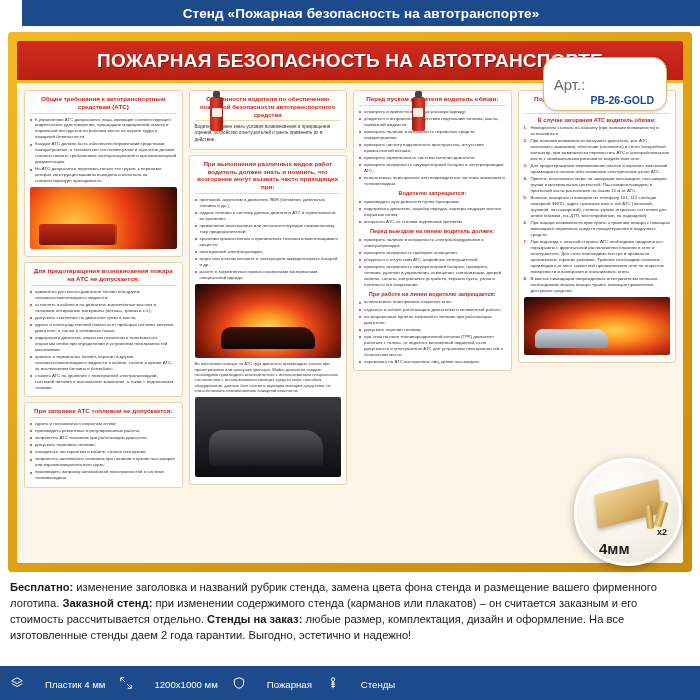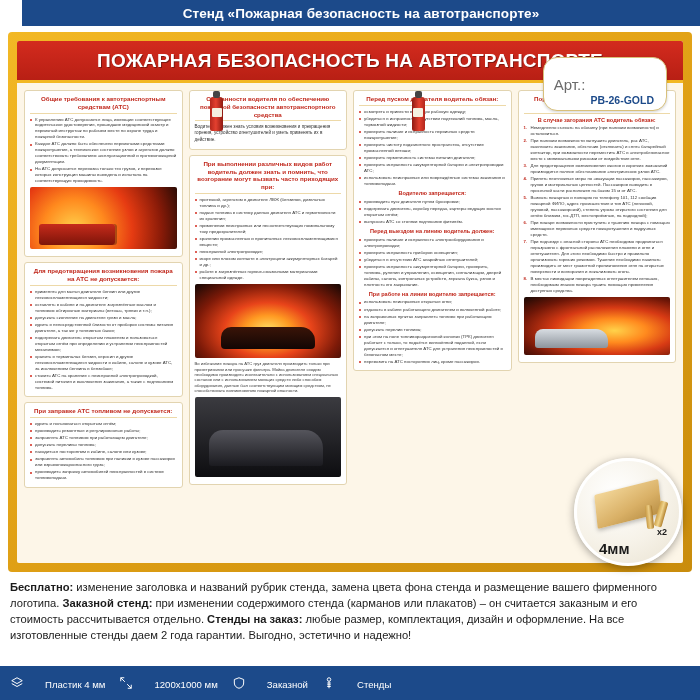--- a/index.html
+++ b/index.html
@@ -469,21 +469,21 @@
       </svg>
     </span>
     <span>1200x1000 мм</span>
   </div>
   <div class="feat">
     <span>
       <svg width="14" height="14" viewBox="0 0 24 24" fill="none" stroke="#ffffff" stroke-width="1.7">
         <path d="M12 3l8 3v6c0 5-3.5 8-8 9-4.5-1-8-4-8-9V6l8-3z"></path>
       </svg>
     </span>
-    <span>Заказной</span>
+    <span>Пожарная</span>
   </div>
   <div class="feat">
     <span>
       <svg width="14" height="14" viewBox="0 0 24 24" fill="none" stroke="#ffffff" stroke-width="1.7">
         <circle cx="12" cy="6" r="3"></circle>
           <path d="M12 9v12M9 12h6M9 15h6M9 18h6"></path>
       </svg>
     </span>
     <span>Стенды</span>
   </div>

